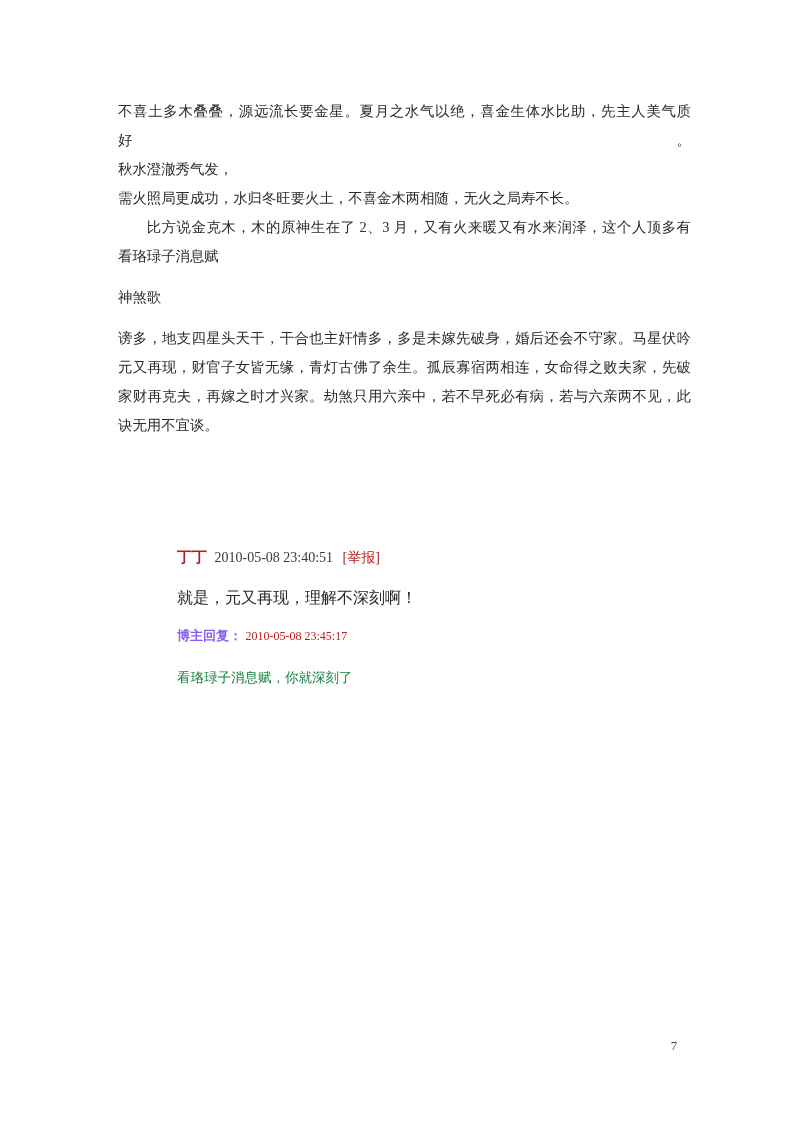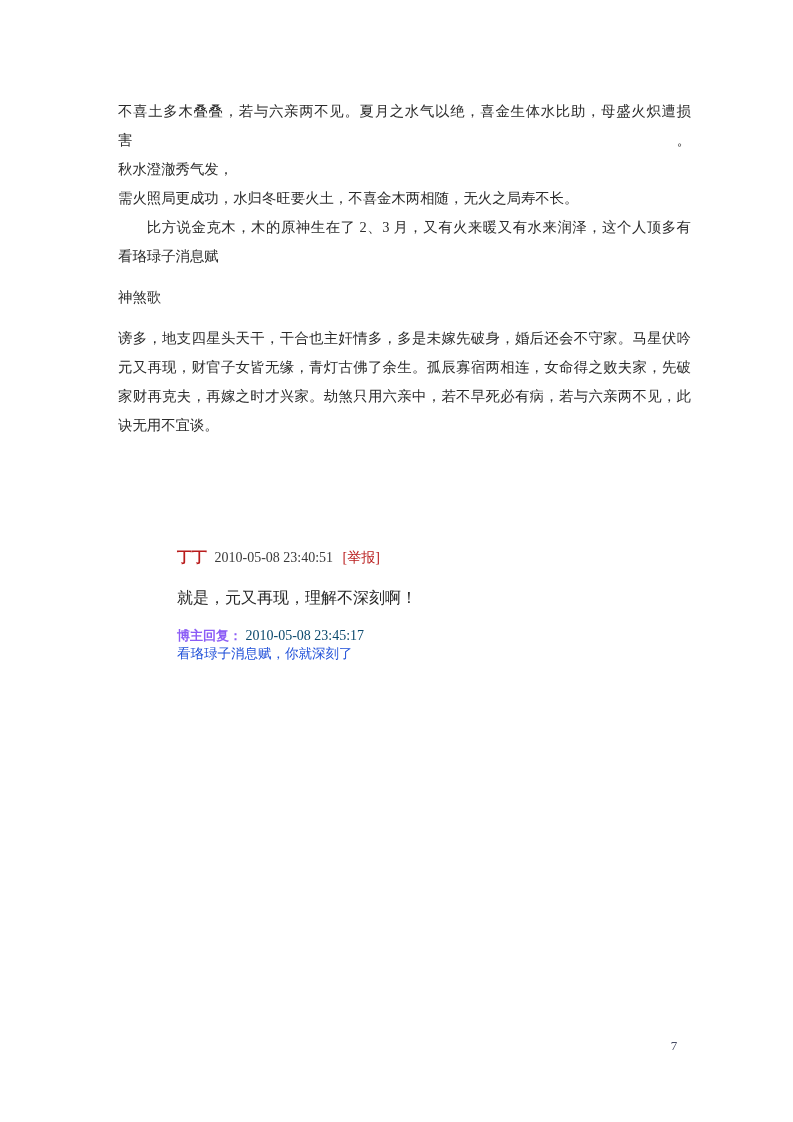--- a/index.html
+++ b/index.html
@@ -37,38 +37,38 @@
     text-decoration:none; cursor:pointer;
   }
   .c-time { font-size:14px; color:#3a3a3a; padding-left:4px; }
   .c-report { font-size:14px; color:#b91c1c; padding-left:6px; text-decoration:none; cursor:pointer; }
   .c-body { margin-top:19px; font-size:16px; line-height:21px; color:#262626; }
   .r-meta { margin-top:19px; font-size:14px; line-height:18px; }
   .r-label {
     font-family:"Liberation Sans","DejaVu Sans",sans-serif;
     font-weight:bold; font-size:13px; color:#8b5cf6;
   }
-  .r-time { font-size:14px; color:#0c4a6e; }
-  .r-body { font-size:13.5px; line-height:18px; color:#1d4ed8; }
+  .r-time { font-size:12px; color:#b91c1c; }
+  .r-body { margin-top:24px; font-size:13.5px; line-height:18px; color:#15803d; }
 
   
   .page-number {
     position:absolute; left:658px; top:1036px; width:32px;
     text-align:center; font-size:13px; line-height:20px; color:#454b63;
   }
 </style>
 </head>
 <body>
 
 <div class="page">
 
   <div class="article">
 
     <p>
-      <span class="line jl">不喜土多木叠叠，若与六亲两不见。夏月之水气以绝，喜金生体水比助，母盛火炽遭损害。</span>
+      <span class="line jl">不喜土多木叠叠，源远流长要金星。夏月之水气以绝，喜金生体水比助，先主人美气质好。</span>
       <span class="line">秋水澄澈秀气发，</span>
       <span class="line">需火照局更成功，水归冬旺要火土，不喜金木两相随，无火之局寿不长。</span>
     </p>
 
     <p class="p2">
       <span class="line jl indent">比方说金克木，木的原神生在了 2、3 月，又有火来暖又有水来润泽，这个人顶多有</span>
       <span class="line">看珞琭子消息赋</span>
     </p>
 
     <h2 class="heading">神煞歌</h2>

